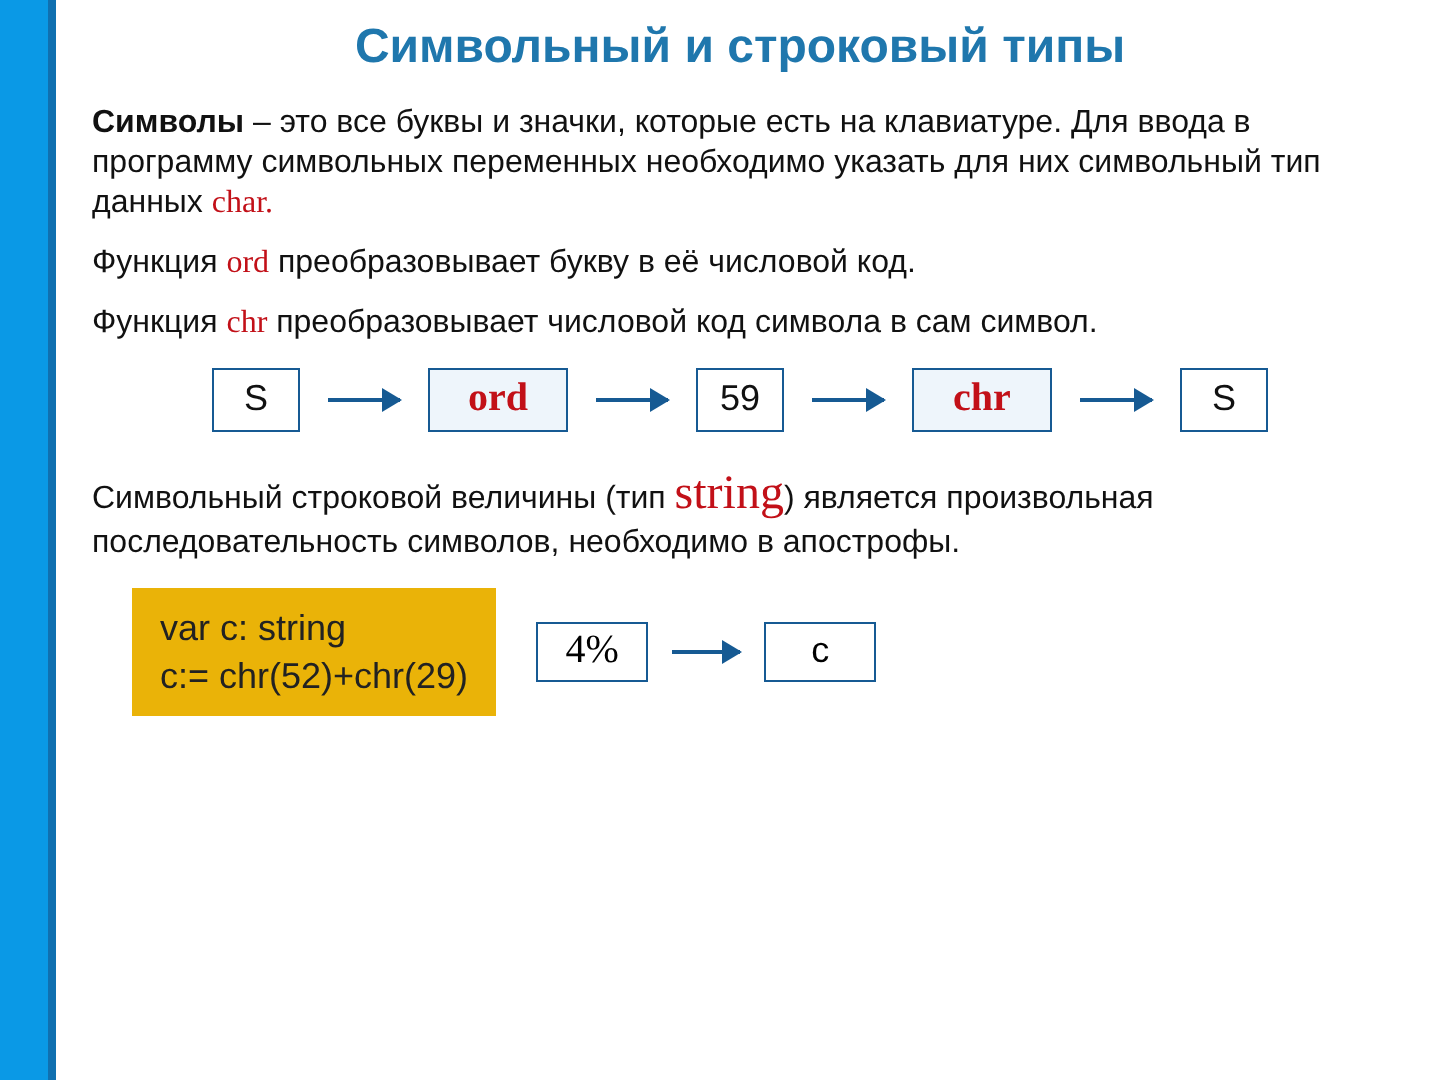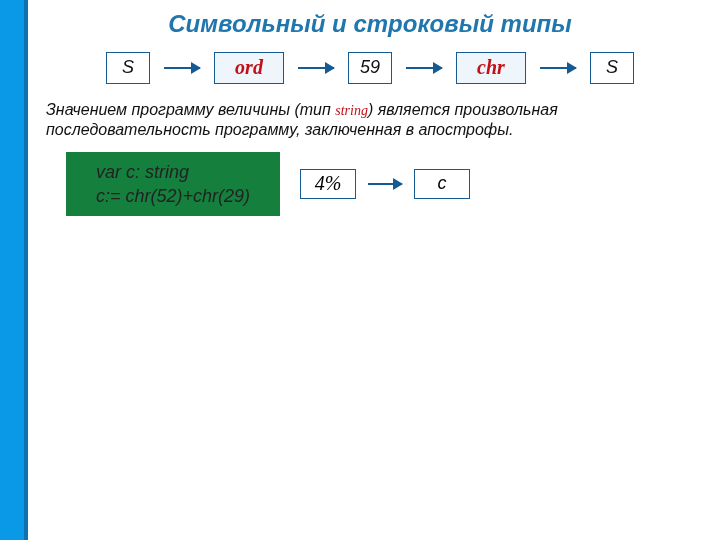--- a/index.html
+++ b/index.html
@@ -1,15 +1,15 @@
 <!DOCTYPE html>
 <html><head>
 <meta charset="utf-8">
 <style>
-  * { box-sizing: border-box; margin: 0; padding: 0; font-style: italic; }
+  * { box-sizing: border-box; margin: 0; padding: 0; }
   body {
     width: 720px; height: 540px;
     font-family: Arial, Helvetica, sans-serif;
     background: #fff;
     position: relative;
     overflow: hidden;
   }
   .side-stripe {
     position: absolute; left: 0; top: 0; bottom: 0; width: 24px;
     background: #0a99e6;
@@ -32,21 +32,21 @@
   }
   .para {
     font-size: 16px;
     color: #111;
     line-height: 1.25;
     margin-bottom: 10px;
   }
   .para.centered { text-align: left; }
   .para .bold { font-weight: bold; }
   .kw-red { color: #c21018; font-family: "Times New Roman", serif; }
-  .kw-red-serif { color: #c21018; font-family: "Times New Roman", serif; font-size: 14px; }
+  .kw-red-serif { color: #c21018; font-family: "Times New Roman", serif; font-size: 24px; }
   .flow {
     display: flex; align-items: center; justify-content: center;
     gap: 14px;
     margin: 12px 0 16px 0;
   }
   .node {
     border: 1.6px solid #165a93;
     background: #f2f6fb;
     min-width: 44px; height: 32px;
     display: flex; align-items: center; justify-content: center;
@@ -66,22 +66,22 @@
     width: 36px; height: 2px; background: #165a93; position: relative;
   }
   .arrow::after {
     content: ""; position: absolute; right: -1px; top: -5px;
     border-left: 10px solid #165a93;
     border-top: 6px solid transparent;
     border-bottom: 6px solid transparent;
   }
   .code-block {
     display: inline-block;
-    background: #15803d;
-    padding: 8px 30px;
+    background: #eab308;
+    padding: 8px 14px;
     font-size: 18px;
     color: #222;
     line-height: 1.35;
     margin-left: 20px;
     vertical-align: middle;
   }
   .bottom-row {
     display: flex; align-items: center; gap: 20px;
     margin-top: 12px;
   }
@@ -111,37 +111,46 @@
 <body>
 
 <div class="side-stripe"></div>
 
 <div class="page">
 
   <h1 class="title">
     <span>Символьный и строковый типы</span><br>
   </h1>
 
+  <p class="para centered">
+    <span class="bold">Символы</span><span> – это все буквы и значки, которые есть на клавиатуре. Для ввода в программу символьных переменных необходимо указать для них символьный тип данных </span><span class="kw-red">char.</span>
+  </p>
 
+  <p class="para">
+    <span>Функция </span><span class="kw-red">ord</span><span> преобразовывает букву в её числовой код.</span>
+  </p>
 
+  <p class="para">
+    <span>Функция </span><span class="kw-red">chr</span><span> преобразовывает числовой код символа в сам символ.</span>
+  </p>
 
   <div class="flow">
     <div class="node lit">S</div>
     <div class="arrow"></div>
     <div class="node fn">ord</div>
     <div class="arrow"></div>
     <div class="node lit">59</div>
     <div class="arrow"></div>
     <div class="node fn">chr</div>
     <div class="arrow"></div>
     <div class="node lit">S</div>
   </div>
 
   <p class="para">
-    <span>Значением программу величины (тип </span><span class="kw-red-serif">string</span><span>) является произвольная последовательность программу, заключенная в апострофы.</span>
+    <span>Символьный строковой величины (тип </span><span class="kw-red-serif">string</span><span>) является произвольная последовательность символов, необходимо в апострофы.</span>
   </p>
 
   <div class="bottom-row">
     <div class="code-block">
       <div>var c: string</div>
       <div>c:= chr(52)+chr(29)</div>
     </div>
     <div class="flow-sm">
       <div class="node-sm serif">4%</div>
       <div class="arrow-sm"></div>

